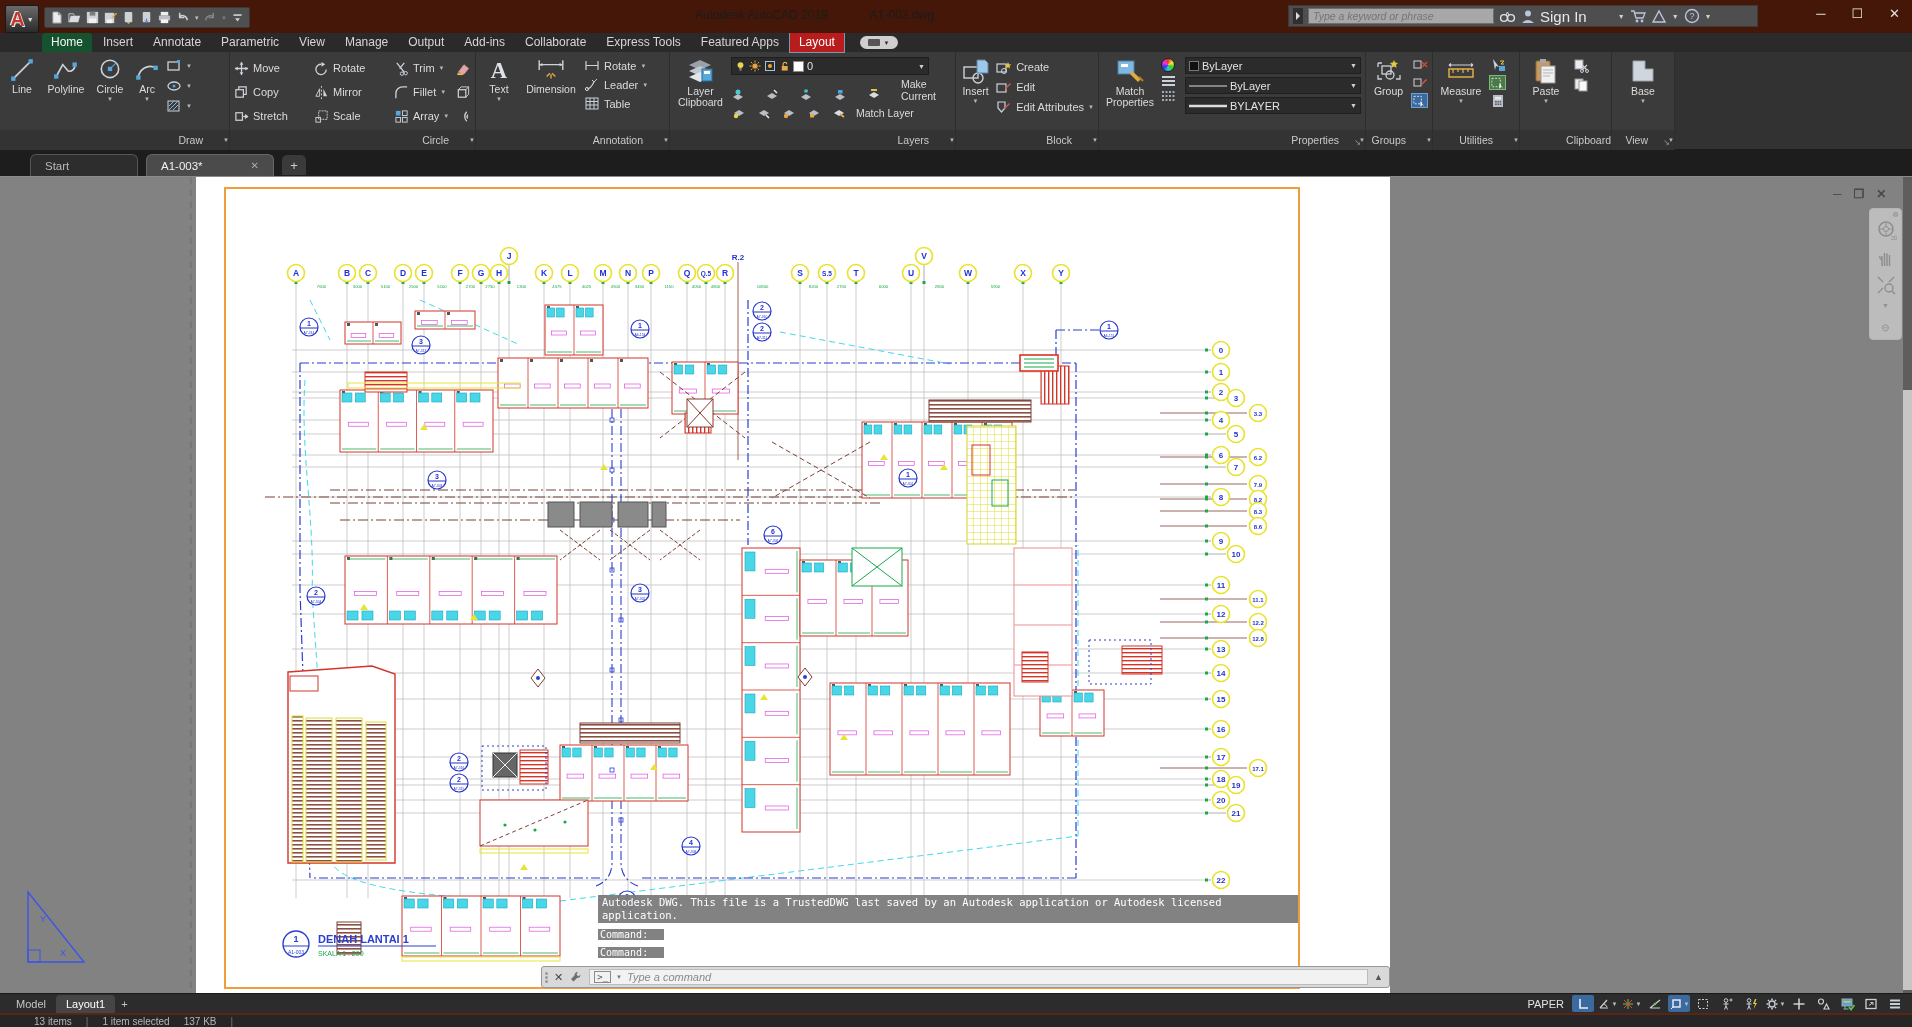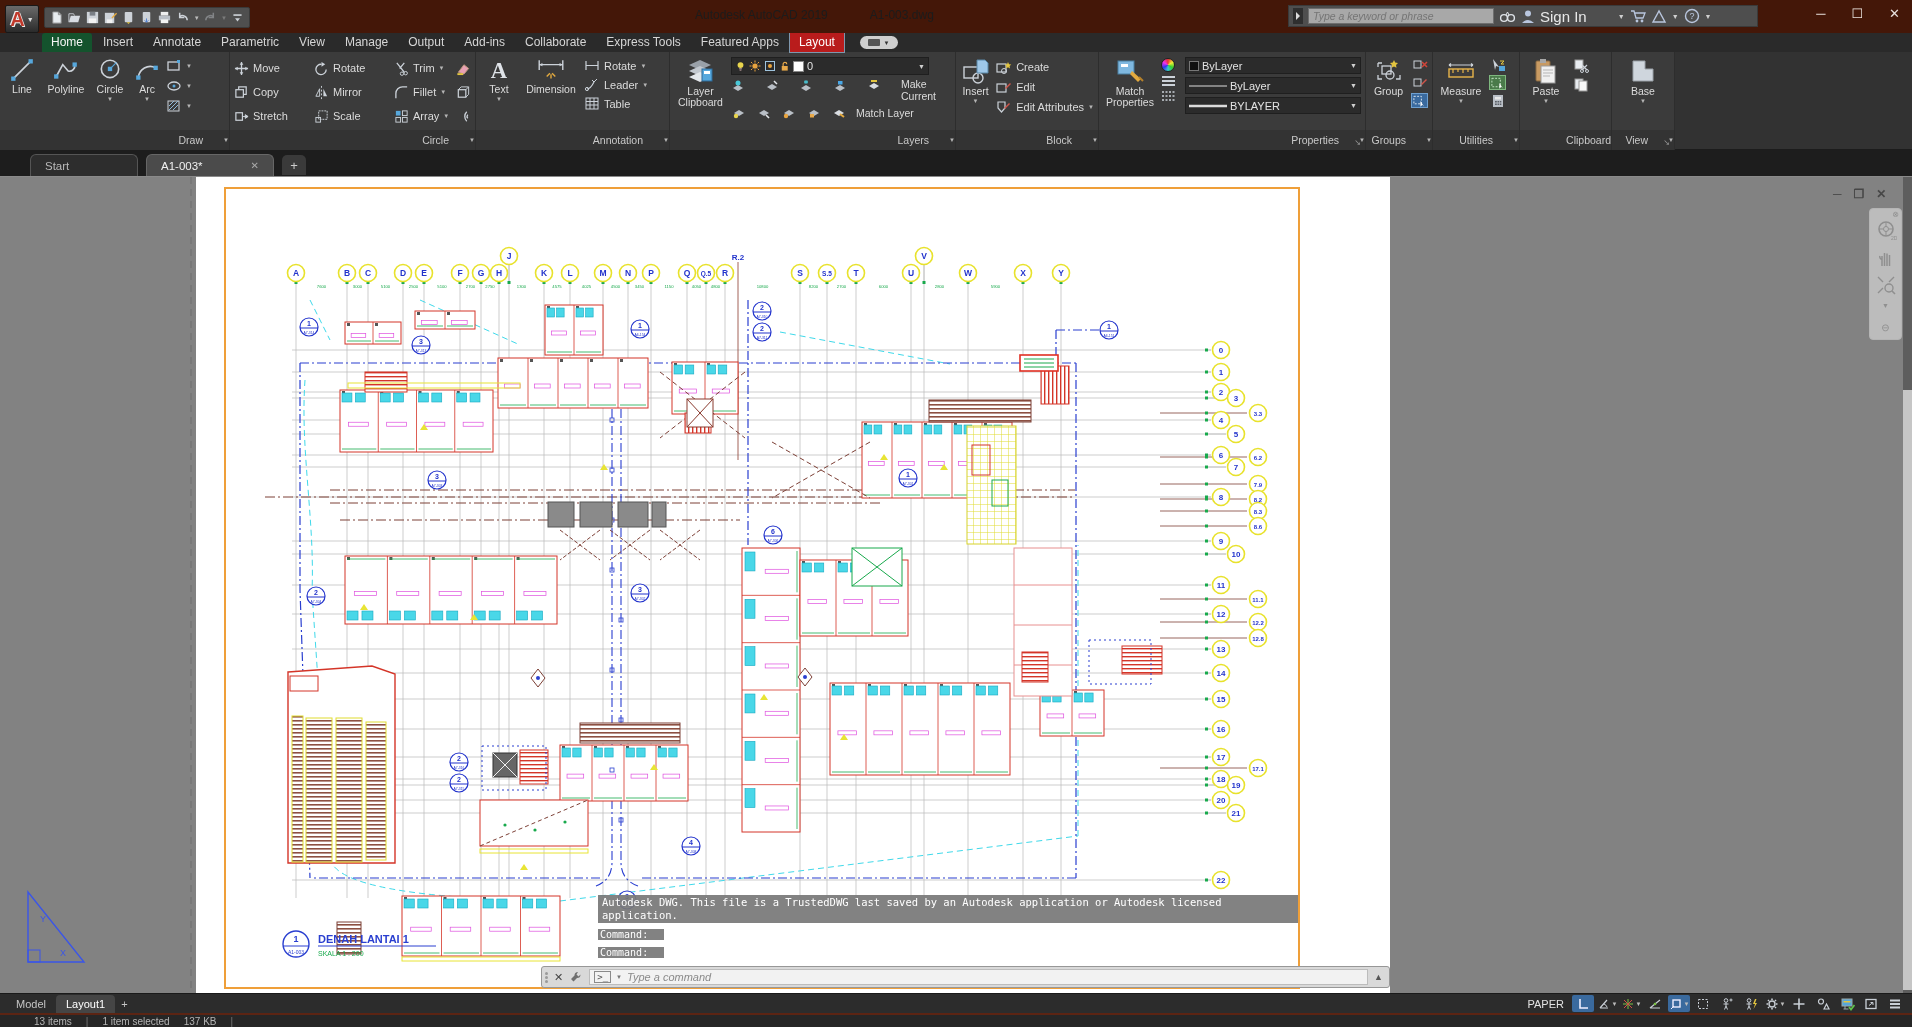--- a/index.html
+++ b/index.html
@@ -476,21 +476,21 @@
                 <circle cx="6" cy="6" r="2" fill="#e8a43f"></circle>
               </svg>
             <svg width="11" height="12" viewBox="0 0 12 12">
                 <rect x="3" y="6" width="6.5" height="5" fill="#e8a94a"></rect>
                 <path d="M4.5,6 V4 A2,2 0 0 1 8.5,4" fill="none" stroke="#e8a94a" stroke-width="1.3"></path>
               </svg>
             <span style="width:11px;height:11px;background:#fff;border:1px solid #888"></span>
             <span>0</span>
             <span class="dd">▼</span>
           </span>
-          <div style="display:flex;align-items:flex-start;gap:20px">
+          <div style="display:flex;align-items:flex-end;gap:20px">
             <span class="mi">
                 <svg width="14" height="13" viewBox="0 0 14 13">
                   <path d="M2,9 L7,6 L12,9 L7,12 Z" fill="#b9bfc6"></path>
                   <circle cx="7" cy="4" r="2.5" fill="#49c8d8"></circle>
                 </svg>
               </span>
             <span class="mi">
                 <svg width="14" height="13" viewBox="0 0 14 13">
                   <path d="M2,8 L7,5 L12,8 L7,11 Z" fill="#b9bfc6"></path>
                   <path d="M9,2 L12,5" stroke="#e3e7eb" stroke-width="1.5"></path>

